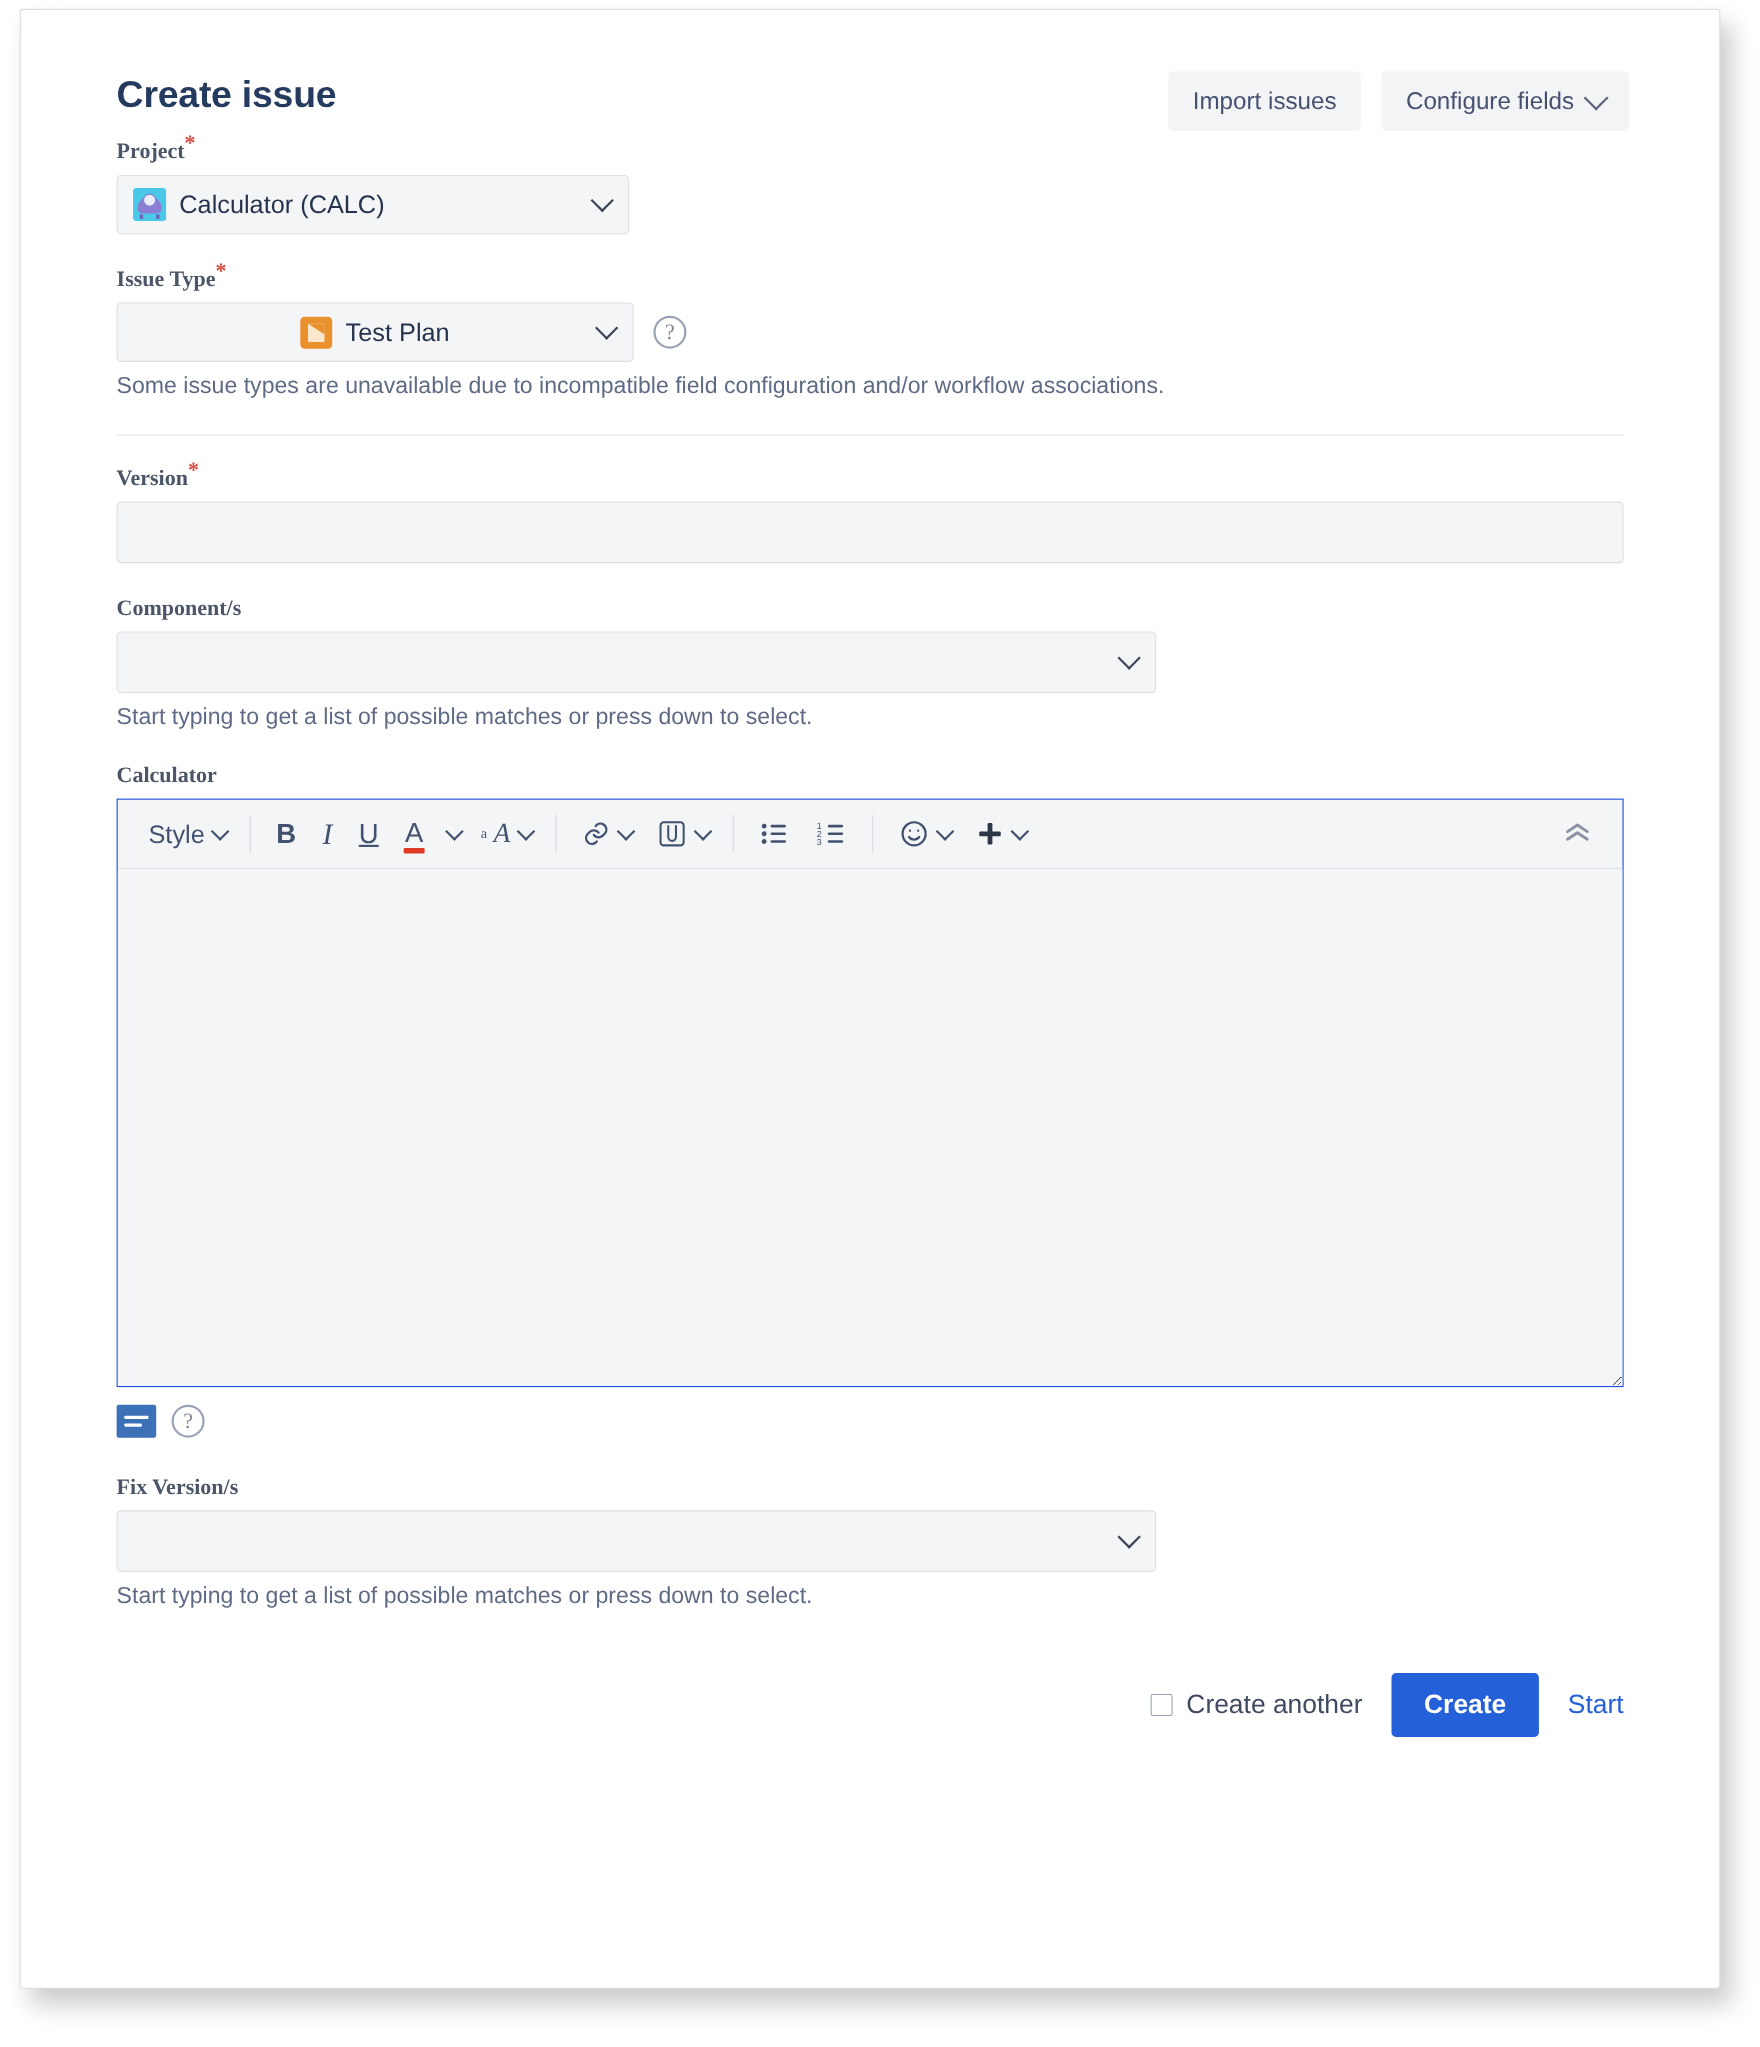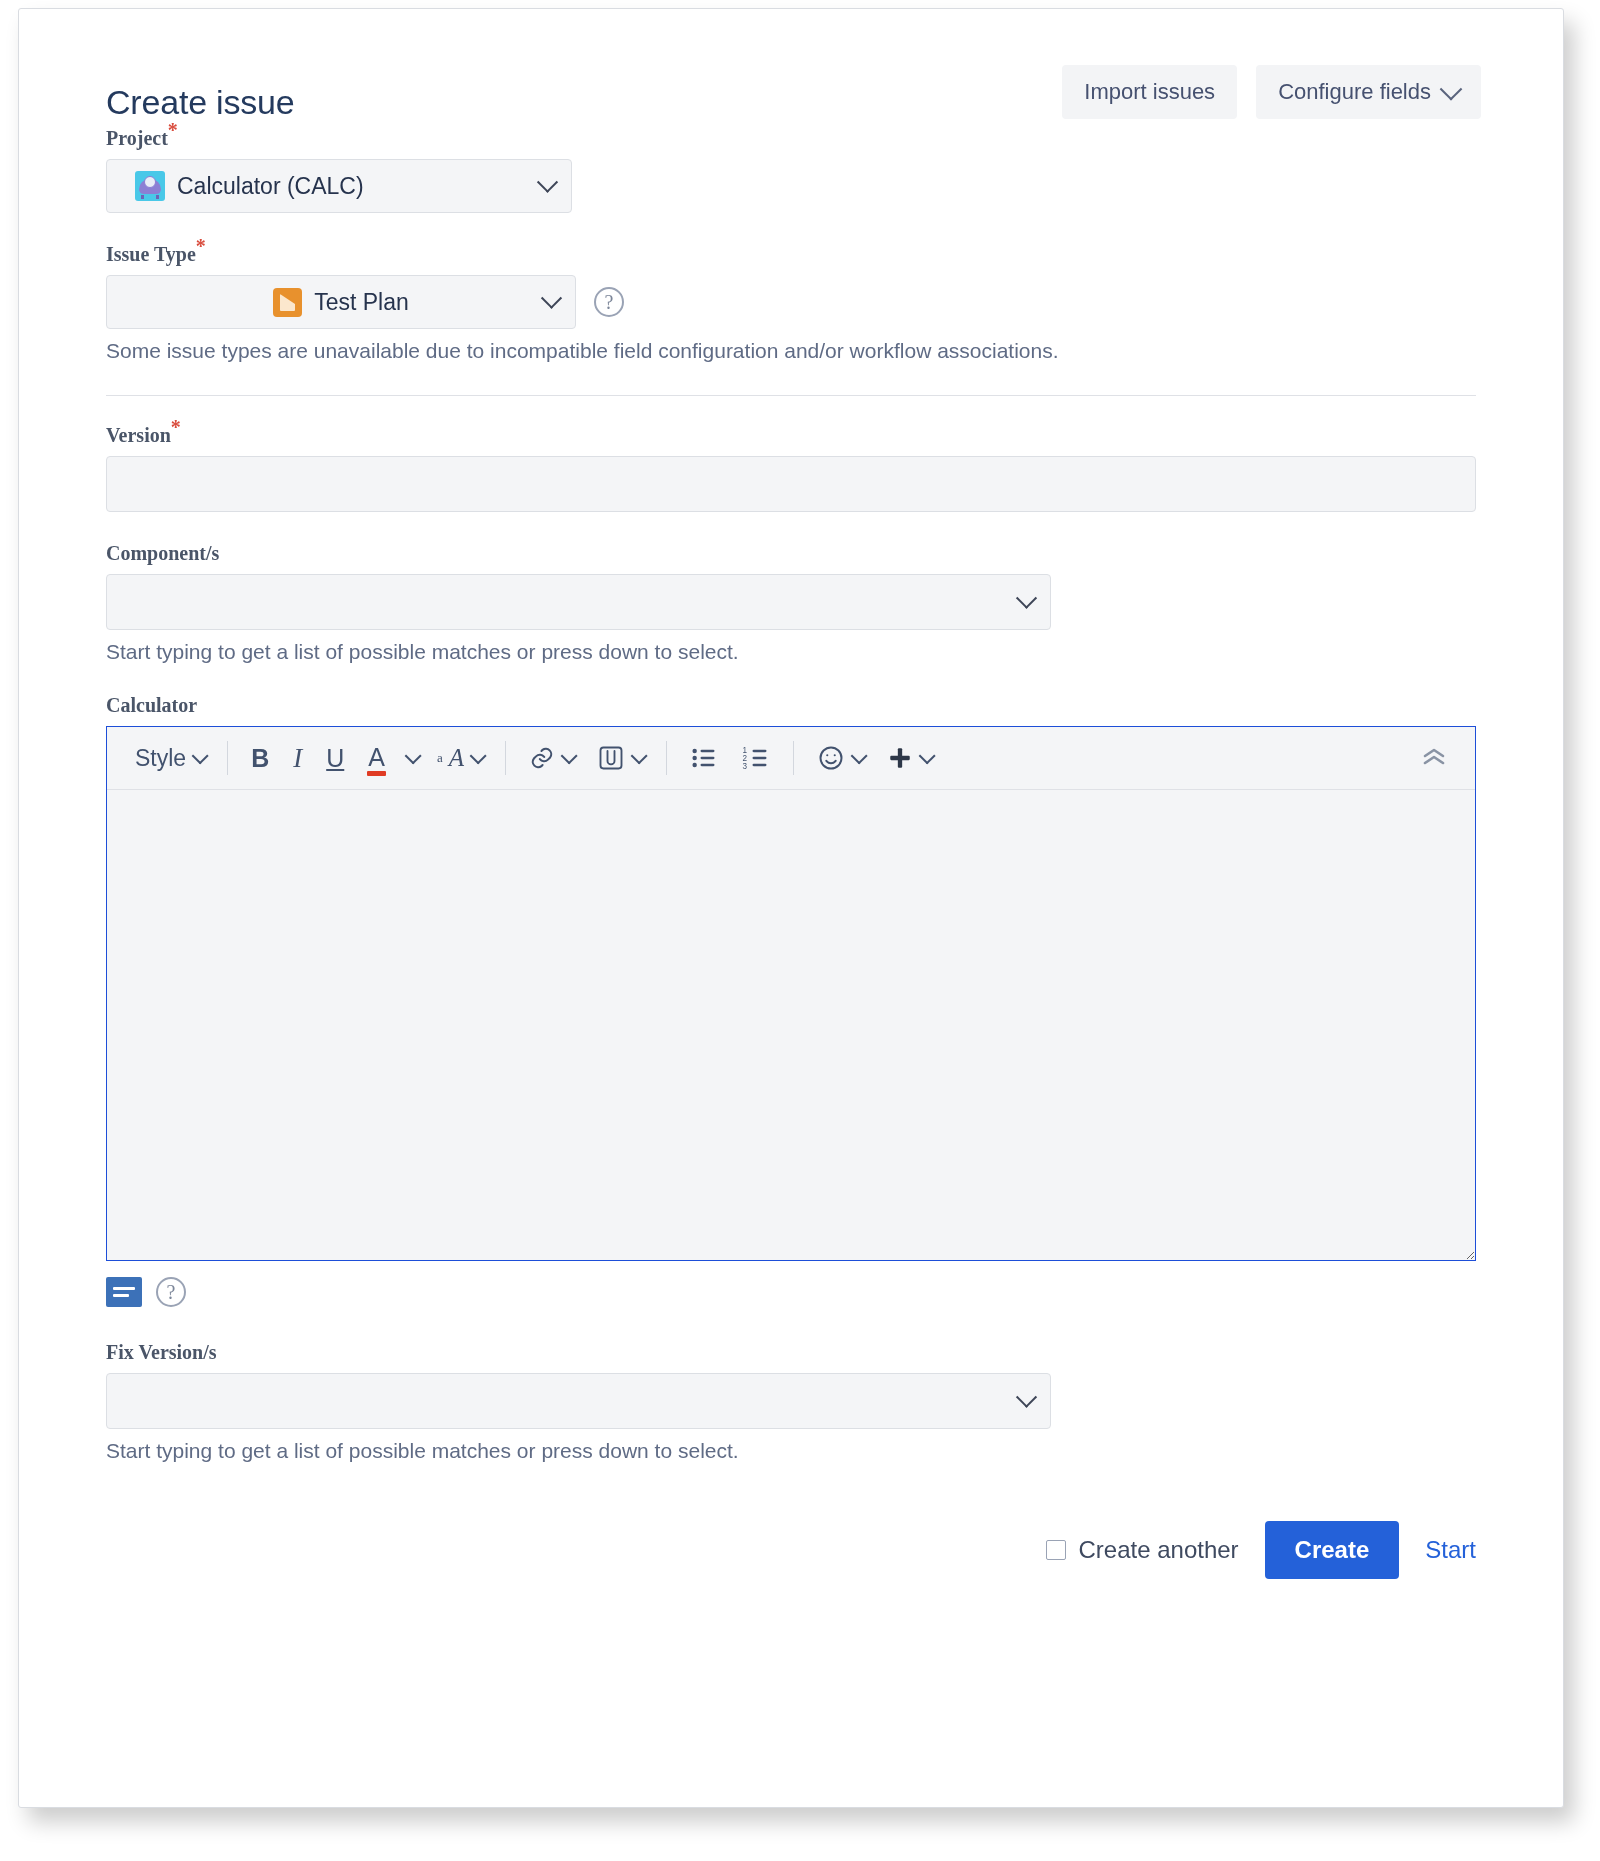--- a/index.html
+++ b/index.html
@@ -36,23 +36,23 @@
   }
 
   
   .header {
     position: relative;
     height: 118px;
   }
   .page-title {
     position: absolute;
     left: 25px;
-    top: 74px;
+    top: 58px;
     font-size: 34px;
-    font-weight: 400;
+    font-weight: 700;
     color: #243a5e;
     letter-spacing: -0.2px;
   }
   .header-actions {
     position: absolute;
     right: 20px;
     top: 56px;
     display: flex;
     gap: 19px;
     align-items: center;
@@ -93,21 +93,21 @@
   .req { color: #d94c3d; font-size: 20px; vertical-align: super; line-height: 0; }
 
   .select-box {
     position: relative;
     background: #f4f5f7;
     border: 1px solid #dcdfe4;
     border-radius: 4px;
     height: 54px;
     display: flex;
     align-items: center;
-    padding: 0 28px;
+    padding: 0 14px;
     box-sizing: border-box;
     cursor: pointer;
   }
   .select-box .caret {
     position: absolute;
     right: 16px;
     top: 50%;
     width: 13px; height: 13px;
     border-right: 2.6px solid #3d4557;
     border-bottom: 2.6px solid #3d4557;

